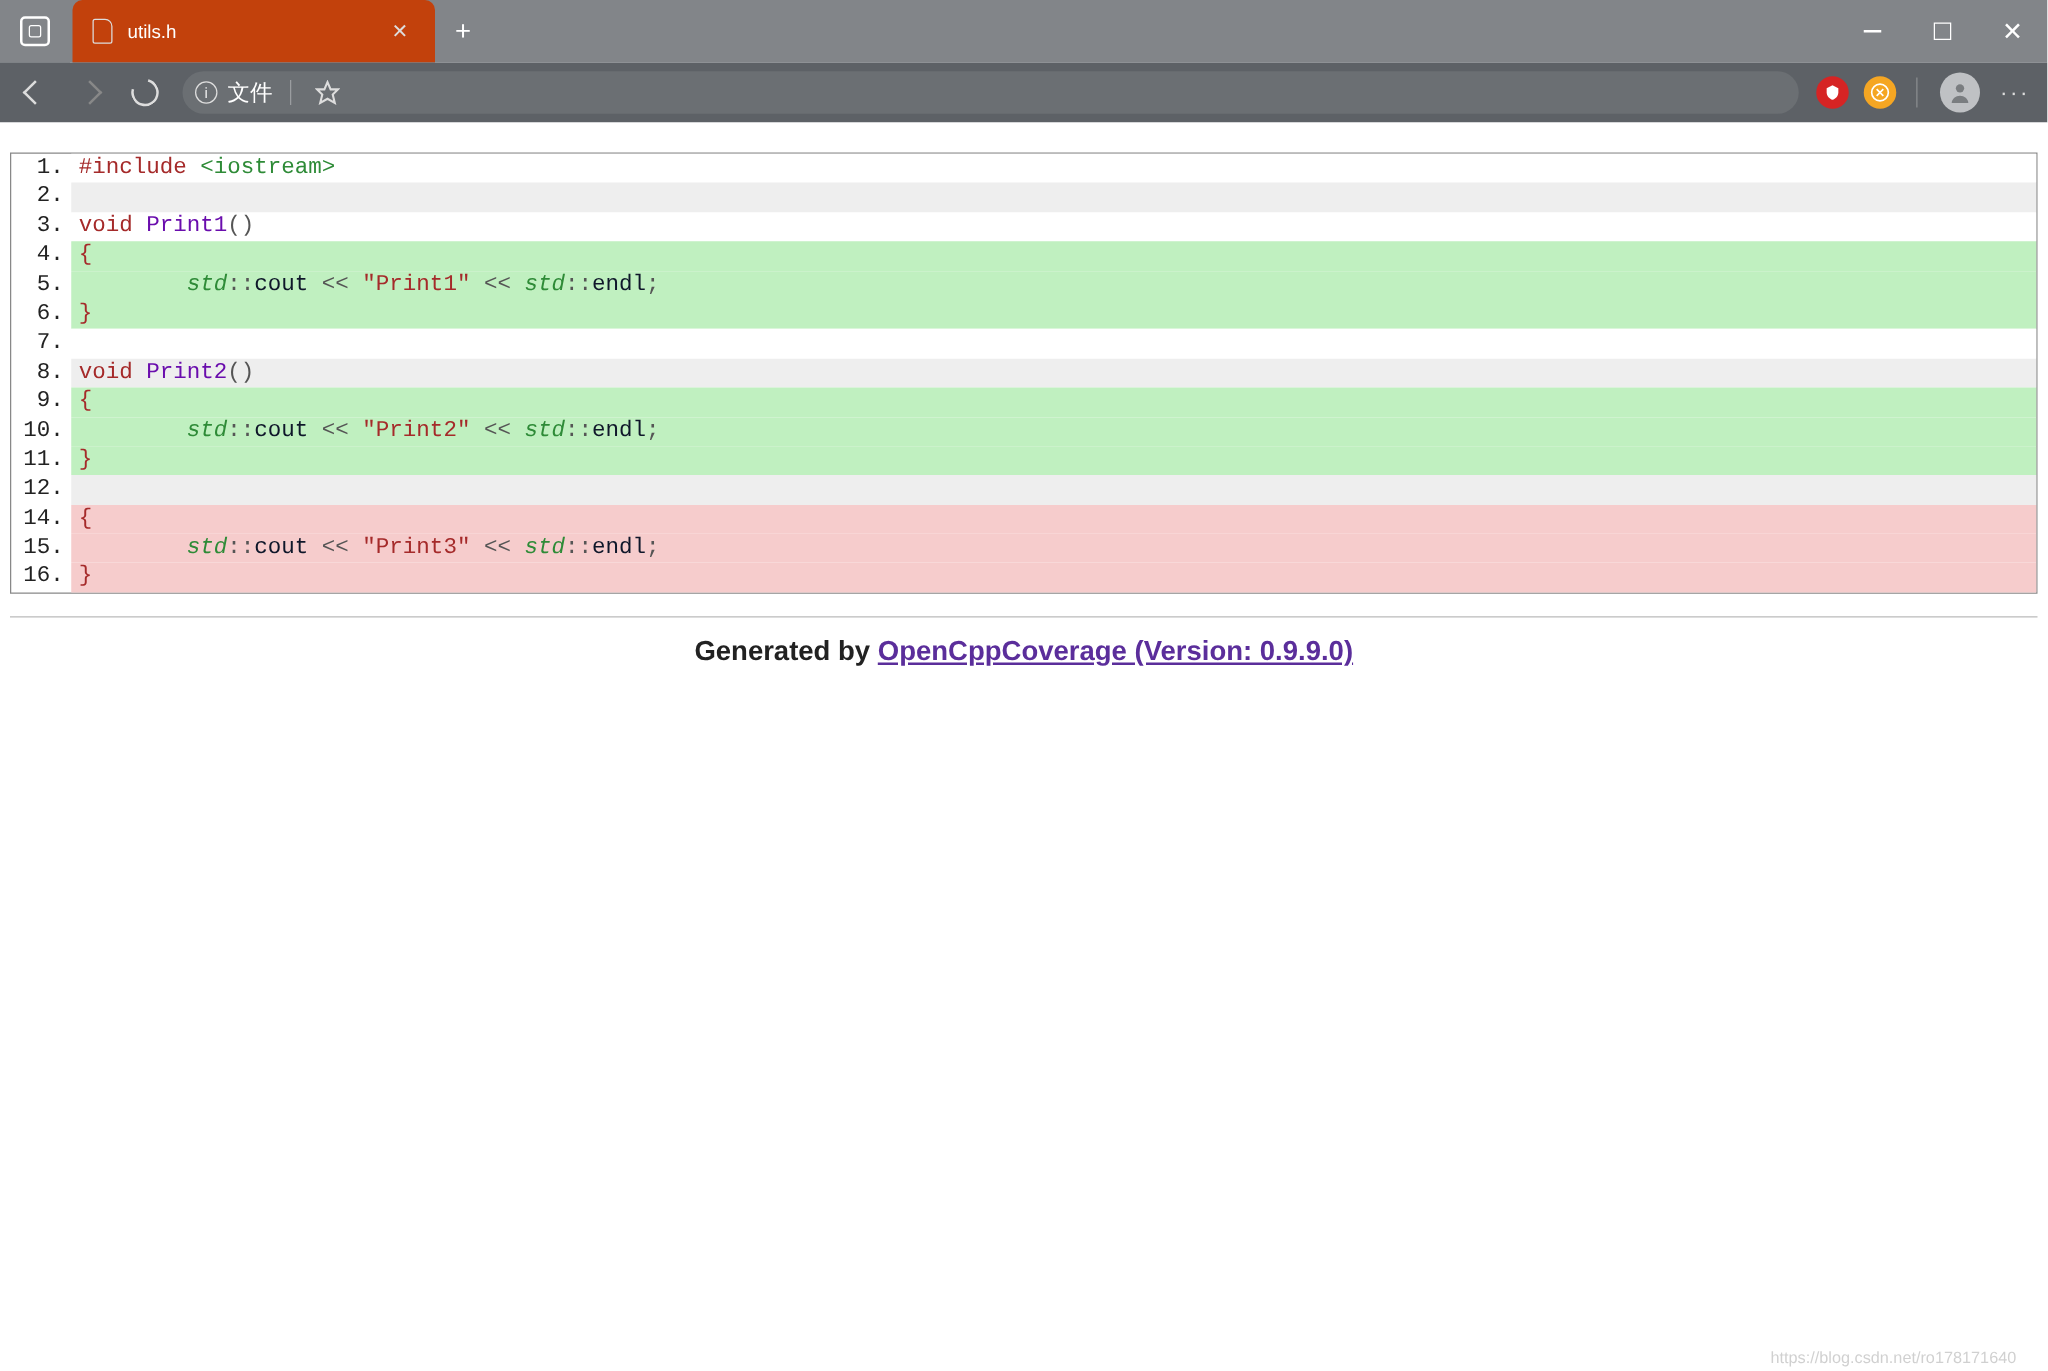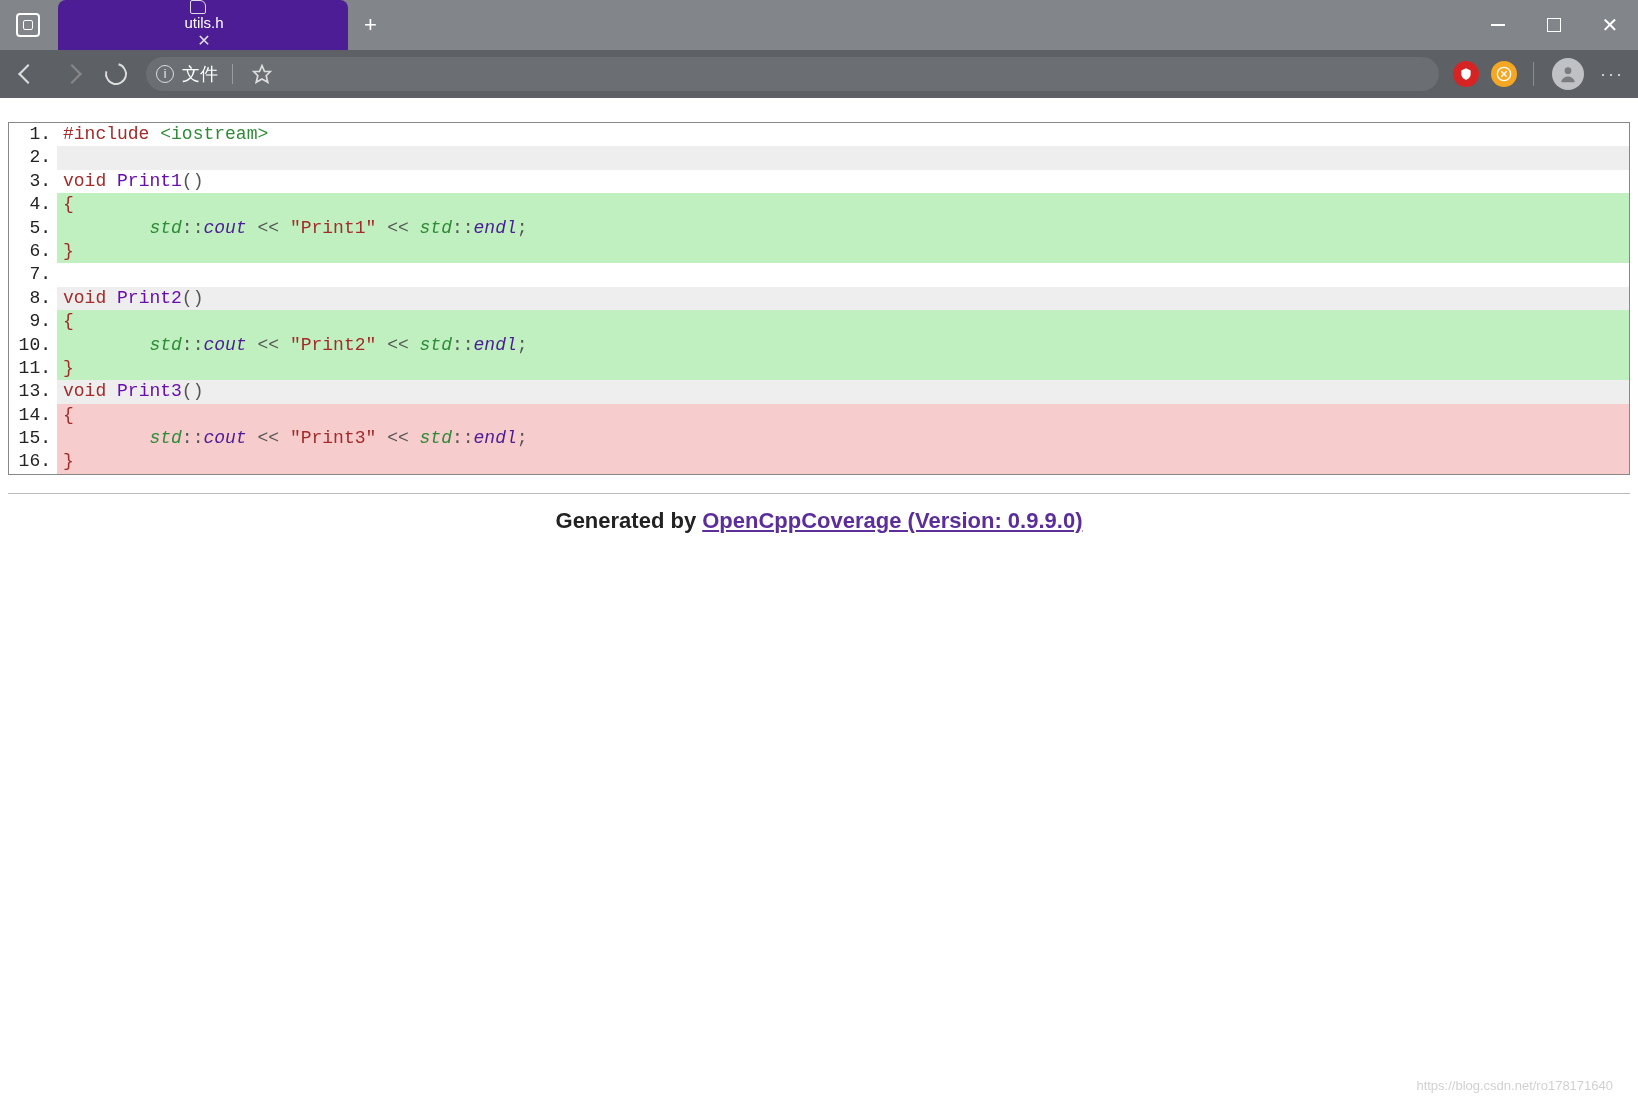--- a/index.html
+++ b/index.html
@@ -36,30 +36,29 @@
       justify-content: center;
     }
     .app-icon::after {
       content: '';
       width: 8px;
       height: 8px;
       border: 1.5px solid #fff;
       border-radius: 2px;
     }
     .tab {
-      background: #4c1d95;
+      background: #c2410c;
       height: 50px;
       display: flex;
       align-items: center;
       padding: 0 14px 0 16px;
       min-width: 290px;
       border-radius: 8px 8px 0 0;
       color: #fff;
       margin-left: 2px;
-      flex-direction: column;
     }
     .tab-icon {
       width: 16px;
       height: 20px;
       border: 1.5px solid #ddd;
       border-radius: 2px 6px 2px 2px;
       margin-right: 12px;
     }
     .tab-title { font-size: 15px; flex: 1; }
     .tab-close {
@@ -253,21 +252,21 @@
       padding-left: 6px;
     }
     .kw-include { color: #a52a2a; }
     .kw-header  { color: #2e8b37; }
     .kw-void    { color: #a52a2a; }
     .kw-fn      { color: #6a0dad; }
     .kw-punct   { color: #555; }
     .kw-brace   { color: #a52a2a; }
     .kw-stdns   { color: #2e8b37; font-style: italic; }
     .kw-scope   { color: #555; }
-    .kw-ident   { color: #4c1d95; font-style: italic; }
+    .kw-ident   { color: #0f172a; }
     .kw-op      { color: #555; }
     .kw-str     { color: #a52a2a; }
     hr.sep {
       border: none;
       border-top: 1px solid #bbb;
       margin: 18px 0 6px 0;
     }
     .footer {
       text-align: center;
       font-size: 22px;
@@ -383,22 +382,22 @@
       </div>
       <div class="code-line covered">
         <span class="ln">10</span>
         <span class="code-txt"><span>        </span><span class="kw-stdns">std</span><span class="kw-scope">::</span><span class="kw-ident">cout</span><span> </span><span class="kw-op">&lt;&lt;</span><span> </span><span class="kw-str">"Print2"</span><span> </span><span class="kw-op">&lt;&lt;</span><span> </span><span class="kw-stdns">std</span><span class="kw-scope">::</span><span class="kw-ident">endl</span><span class="kw-punct">;</span></span>
       </div>
       <div class="code-line covered">
         <span class="ln">11</span>
         <span class="code-txt"><span class="kw-brace">}</span></span>
       </div>
       <div class="code-line">
-        <span class="ln">13</span>
-        <span class="code-txt"><span class="kw-void">void</span><span> </span><span class="kw-fn">Print3</span><span class="kw-punct">()</span></span>
+        <span class="ln">12</span>
+        <span class="code-txt">&nbsp;</span>
       </div>
       <div class="code-line uncovered">
         <span class="ln">14</span>
         <span class="code-txt"><span class="kw-brace">{</span></span>
       </div>
       <div class="code-line uncovered">
         <span class="ln">15</span>
         <span class="code-txt"><span>        </span><span class="kw-stdns">std</span><span class="kw-scope">::</span><span class="kw-ident">cout</span><span> </span><span class="kw-op">&lt;&lt;</span><span> </span><span class="kw-str">"Print3"</span><span> </span><span class="kw-op">&lt;&lt;</span><span> </span><span class="kw-stdns">std</span><span class="kw-scope">::</span><span class="kw-ident">endl</span><span class="kw-punct">;</span></span>
       </div>
       <div class="code-line uncovered">

